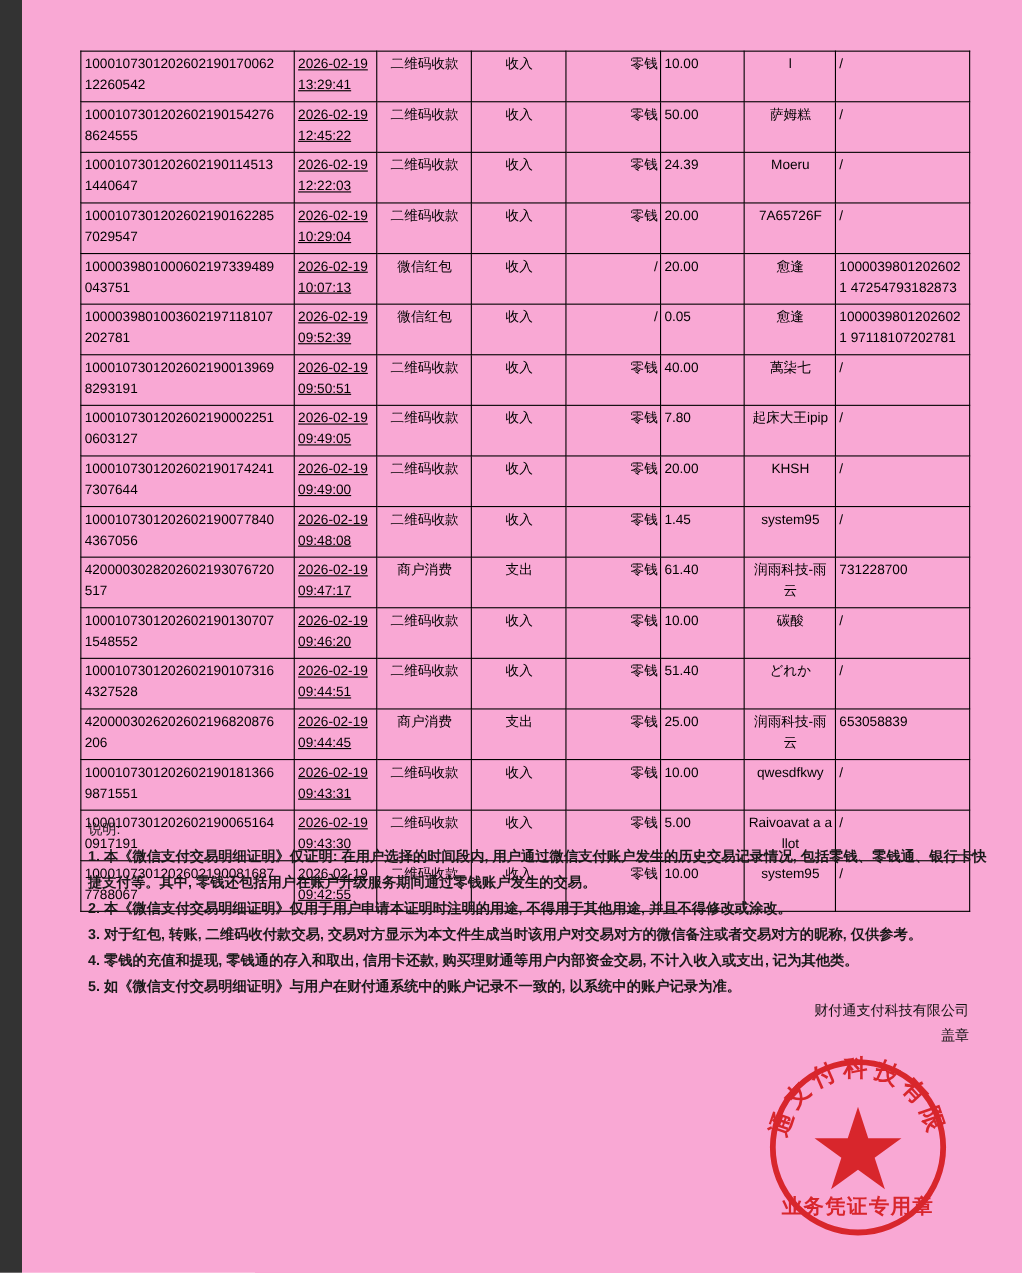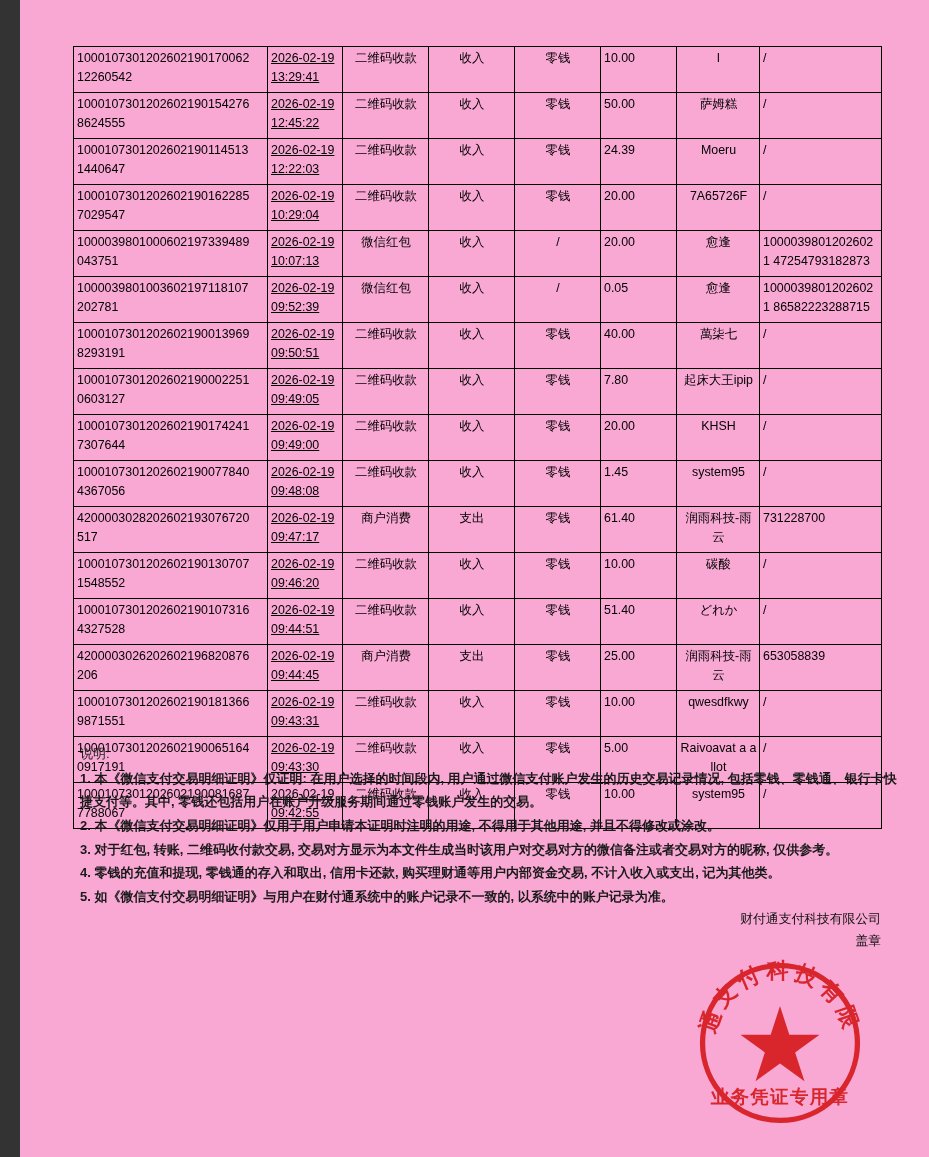--- a/index.html
+++ b/index.html
@@ -64,21 +64,21 @@
   col.c-io     { width: 86px; }
   col.c-method { width: 86px; }
   col.c-amount { width: 76px; }
   col.c-party  { width: 83px; }
   col.c-merch  { width: 122px; }
 
   td.order  { text-align: left; }
   td.time   { text-align: left; text-decoration: underline; }
   td.type   { text-align: center; }
   td.io     { text-align: center; }
-  td.method { text-align: center; }
+  td.method { text-align: right; }
   td.amount { }
   td.party  { text-align: center; }
   td.merch  { text-align: left; }
 
   
   #notes {
     position: absolute;
     left: 60px;
     top: 742px;
     width: 820px;
@@ -181,21 +181,21 @@
             <td class="merch">10000398012026021 47254793182873</td>
           </tr>
           <tr>
             <td class="order">1000039801003602197118107<br>202781</td>
             <td class="time">2026-02-19<br>09:52:39</td>
             <td class="type">微信红包</td>
             <td class="io">收入</td>
             <td class="method">/</td>
             <td class="amount">0.05</td>
             <td class="party">愈逢</td>
-            <td class="merch">10000398012026021 86582223288715</td>
+            <td class="merch">10000398012026021 97118107202781</td>
           </tr>
           <tr>
             <td class="order">1000107301202602190013969<br>8293191</td>
             <td class="time">2026-02-19<br>09:50:51</td>
             <td class="type">二维码收款</td>
             <td class="io">收入</td>
             <td class="method">零钱</td>
             <td class="amount">40.00</td>
             <td class="party">萬柒七</td>
             <td class="merch">/</td>

